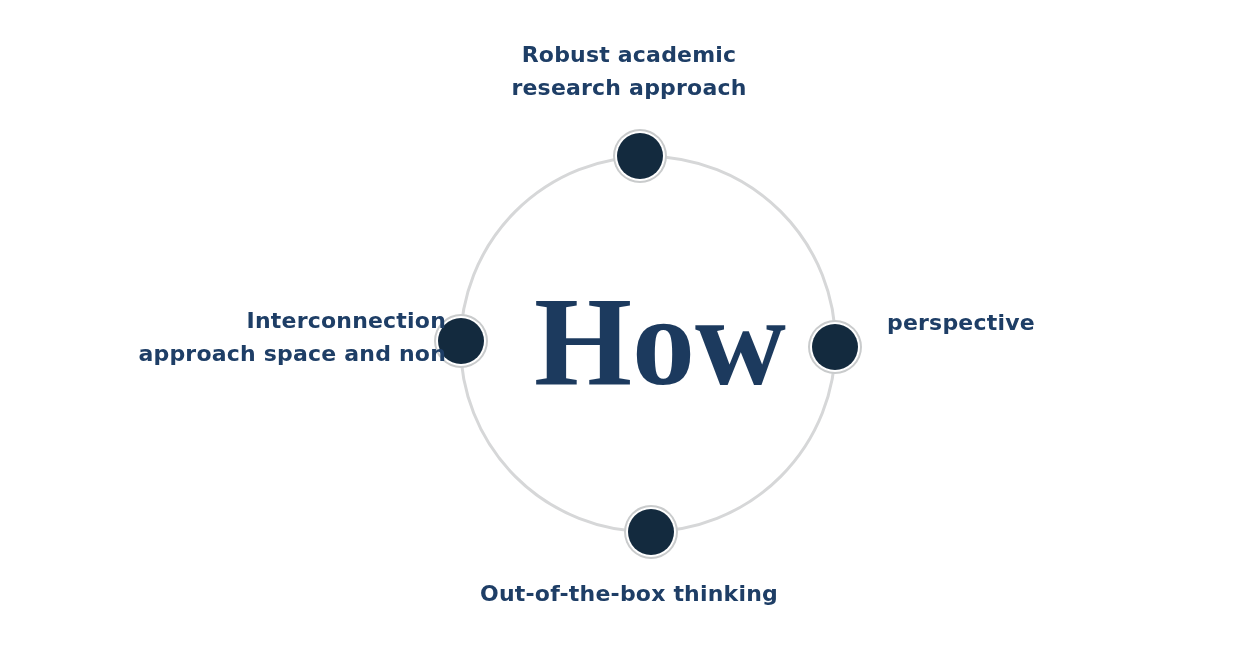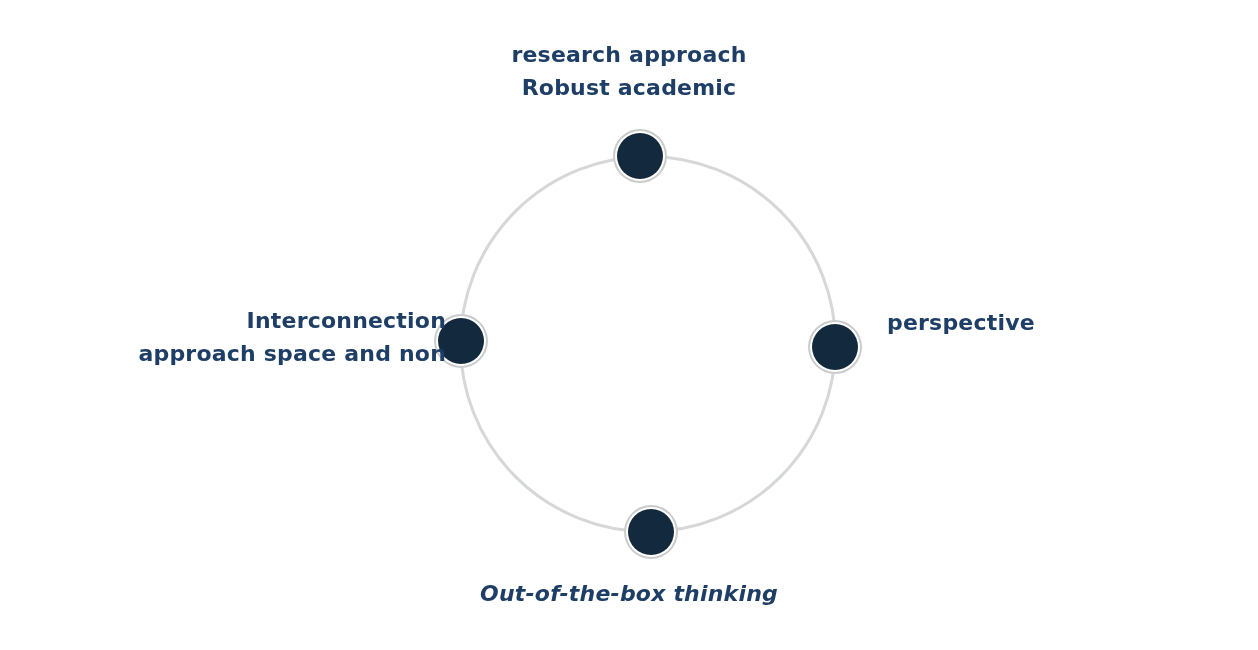--- a/index.html
+++ b/index.html
@@ -64,21 +64,20 @@
   .label .line { display: block; }
   .label-top {
     left: 0; right: 0;
     top: 38px;
     text-align: center;
   }
   .label-bottom {
     left: 0; right: 0;
     top: 577px;
     text-align: center;
-    font-style: italic;
   }
   .label-right {
     left: 887px;
     top: 306px;
     text-align: left;
     white-space: nowrap;
   }
   .label-left {
     right: 812px;
     top: 304px;
@@ -86,29 +85,30 @@
     white-space: nowrap;
   }
 </style>
 </head>
 <body>
 
 <div class="canvas">
 
   <div class="orbit"></div>
 
+  <div class="center-word">How</div>
 
   <span class="dot dot-top"></span>
   <span class="dot dot-right"></span>
   <span class="dot dot-bottom"></span>
   <span class="dot dot-left"></span>
 
   <div class="label label-top">
+    <span class="line">Robust academic</span>
     <span class="line">research approach</span>
-    <span class="line">Robust academic</span>
   </div>
 
   <div class="label label-right">
     <span class="line">perspective</span>
   </div>
 
   <div class="label label-bottom">
     <span class="line">Out-of-the-box thinking</span>
   </div>
 

